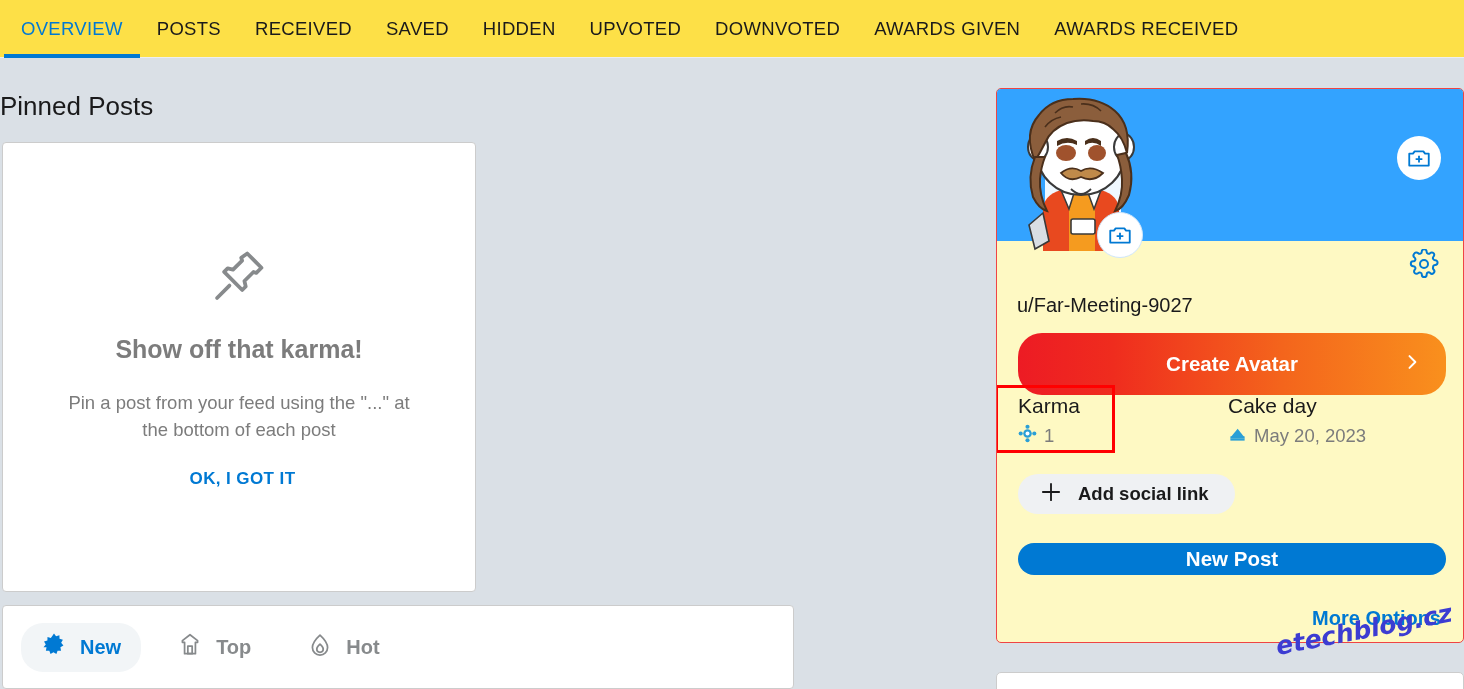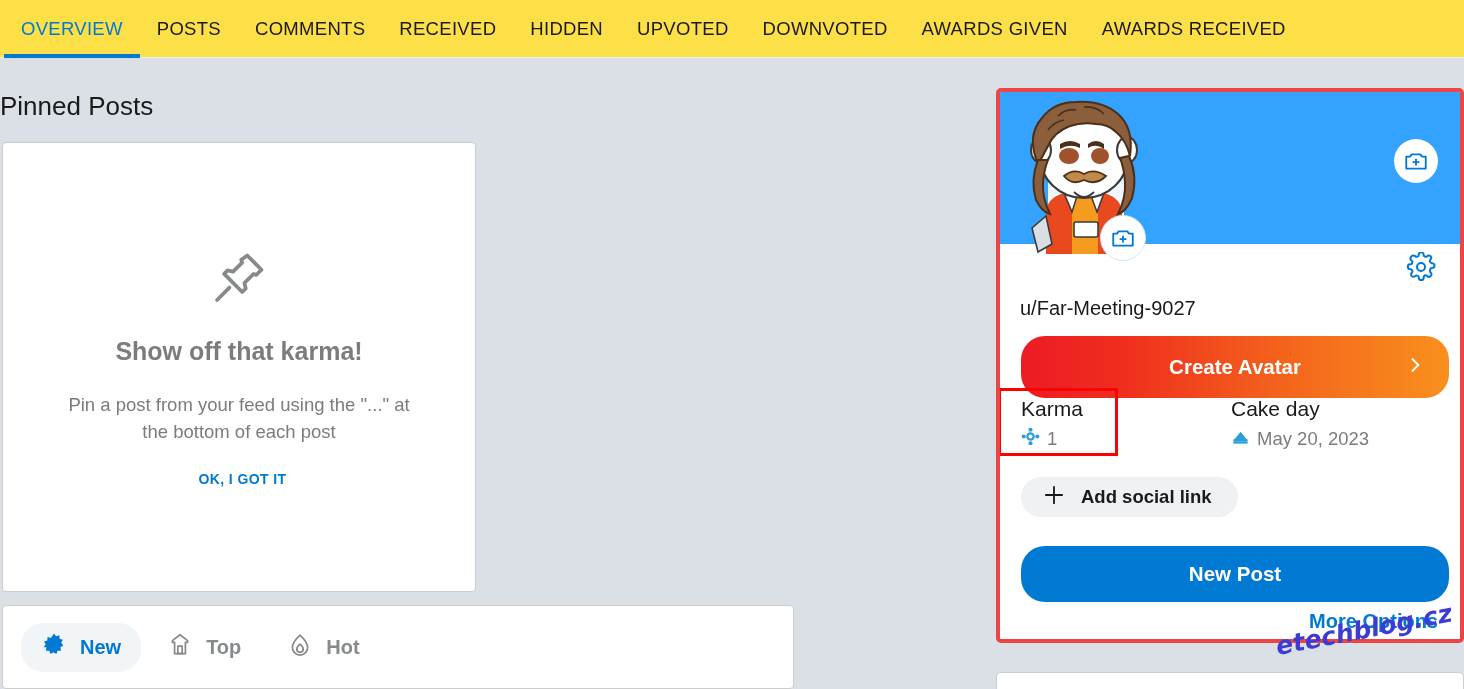--- a/index.html
+++ b/index.html
@@ -87,42 +87,42 @@
   }
   .pinned-sub {
     font-size: 18.5px;
     color: #7C7C7C;
     text-align: center;
     line-height: 1.45;
     margin-bottom: 26px;
     max-width: 360px;
   }
   .pinned-cta {
-    font-size: 14px;
+    font-size: 17px;
     font-weight: bold;
     color: #0079D3;
     letter-spacing: 0.4px;
     cursor: pointer;
     margin-left: 7px;
   }
 
   
   .sortbar {
     position: absolute;
     top: 547px;
     left: 2px;
     width: 792px;
     height: 84px;
     background: #FFFFFF;
     border-radius: 4px;
     border: 1px solid #CCCCCC;
     display: flex;
     align-items: center;
     padding-left: 18px;
-    gap: 6px;
+    gap: 16px;
   }
   .sortbtn {
     display: flex;
     align-items: center;
     gap: 13px;
     padding: 9px 20px;
     border-radius: 22px;
     font-size: 20px;
     font-weight: bold;
     color: #878A8C;
@@ -140,23 +140,23 @@
     left: 996px;
     width: 468px;
     height: 631px;
   }
   .profile-card {
     position: absolute;
     top: 30px;
     left: 0;
     width: 468px;
     height: 555px;
-    background: #ffffff;
+    background: #fef9c3;
     border-radius: 5px;
-    border: 4px solid #ef4444;
+    border: 1px solid #ef4444;
     overflow: hidden;
   }
   .banner {
     position: absolute;
     top: 0; left: 0;
     width: 468px;
     height: 152px;
     background: #33A3FF;
   }
   .banner-cam {
@@ -281,21 +281,21 @@
   .social-link .txt {
     font-size: 18.5px;
     font-weight: bold;
     color: #1A1A1B;
   }
   .new-post {
     position: absolute;
     top: 454px;
     left: 21px;
     width: 428px;
-    height: 56px;
+    height: 32px;
     border-radius: 24px;
     background: #0079D3;
     display: flex;
     align-items: center;
     justify-content: center;
     color: #FFFFFF;
     font-size: 20.5px;
     font-weight: bold;
     cursor: pointer;
   }
@@ -340,24 +340,24 @@
 <body>
 
 <div class="tabbar">
   <div class="tab active">
       <span>OVERVIEW</span>
     </div>
   <div class="tab">
       <span>POSTS</span>
     </div>
   <div class="tab">
-      <span>COMMENTS</span>
-    </div>
-  <div class="tab">
       <span>RECEIVED</span>
+    </div>
+  <div class="tab">
+      <span>SAVED</span>
     </div>
   <div class="tab">
       <span>HIDDEN</span>
     </div>
   <div class="tab">
       <span>UPVOTED</span>
     </div>
   <div class="tab">
       <span>DOWNVOTED</span>
     </div>

